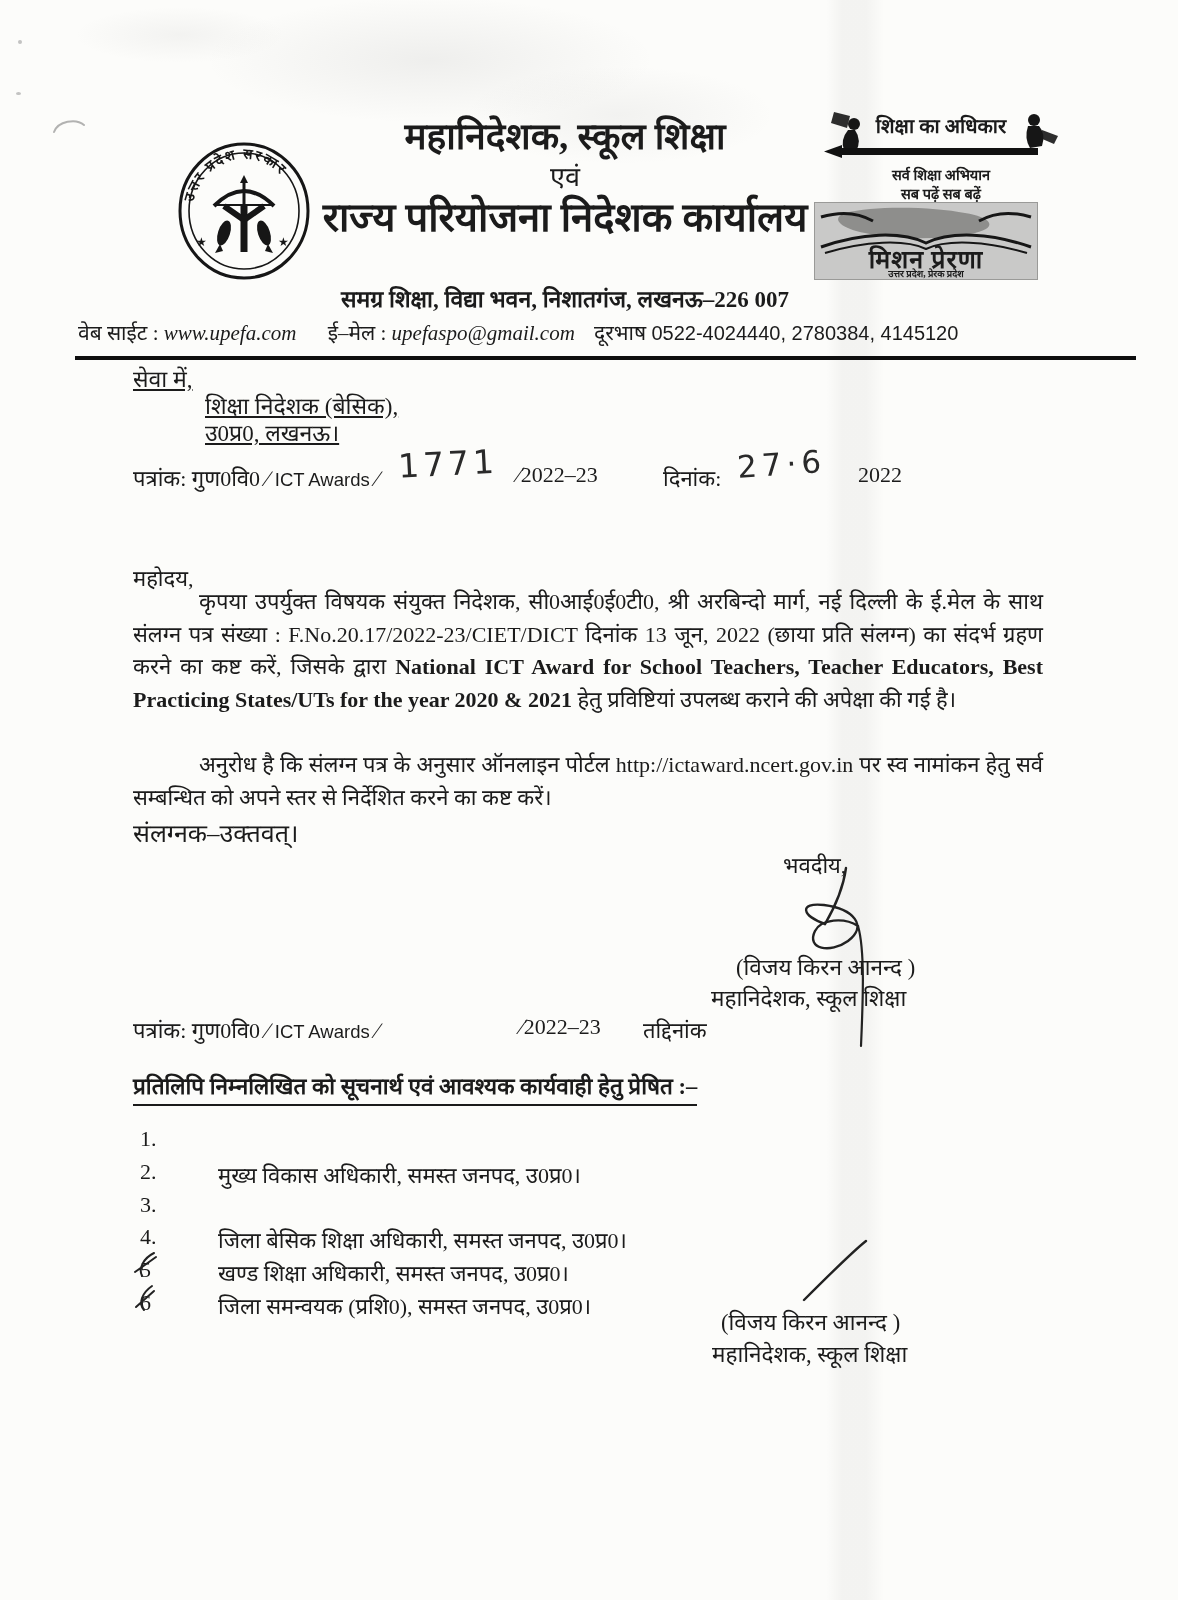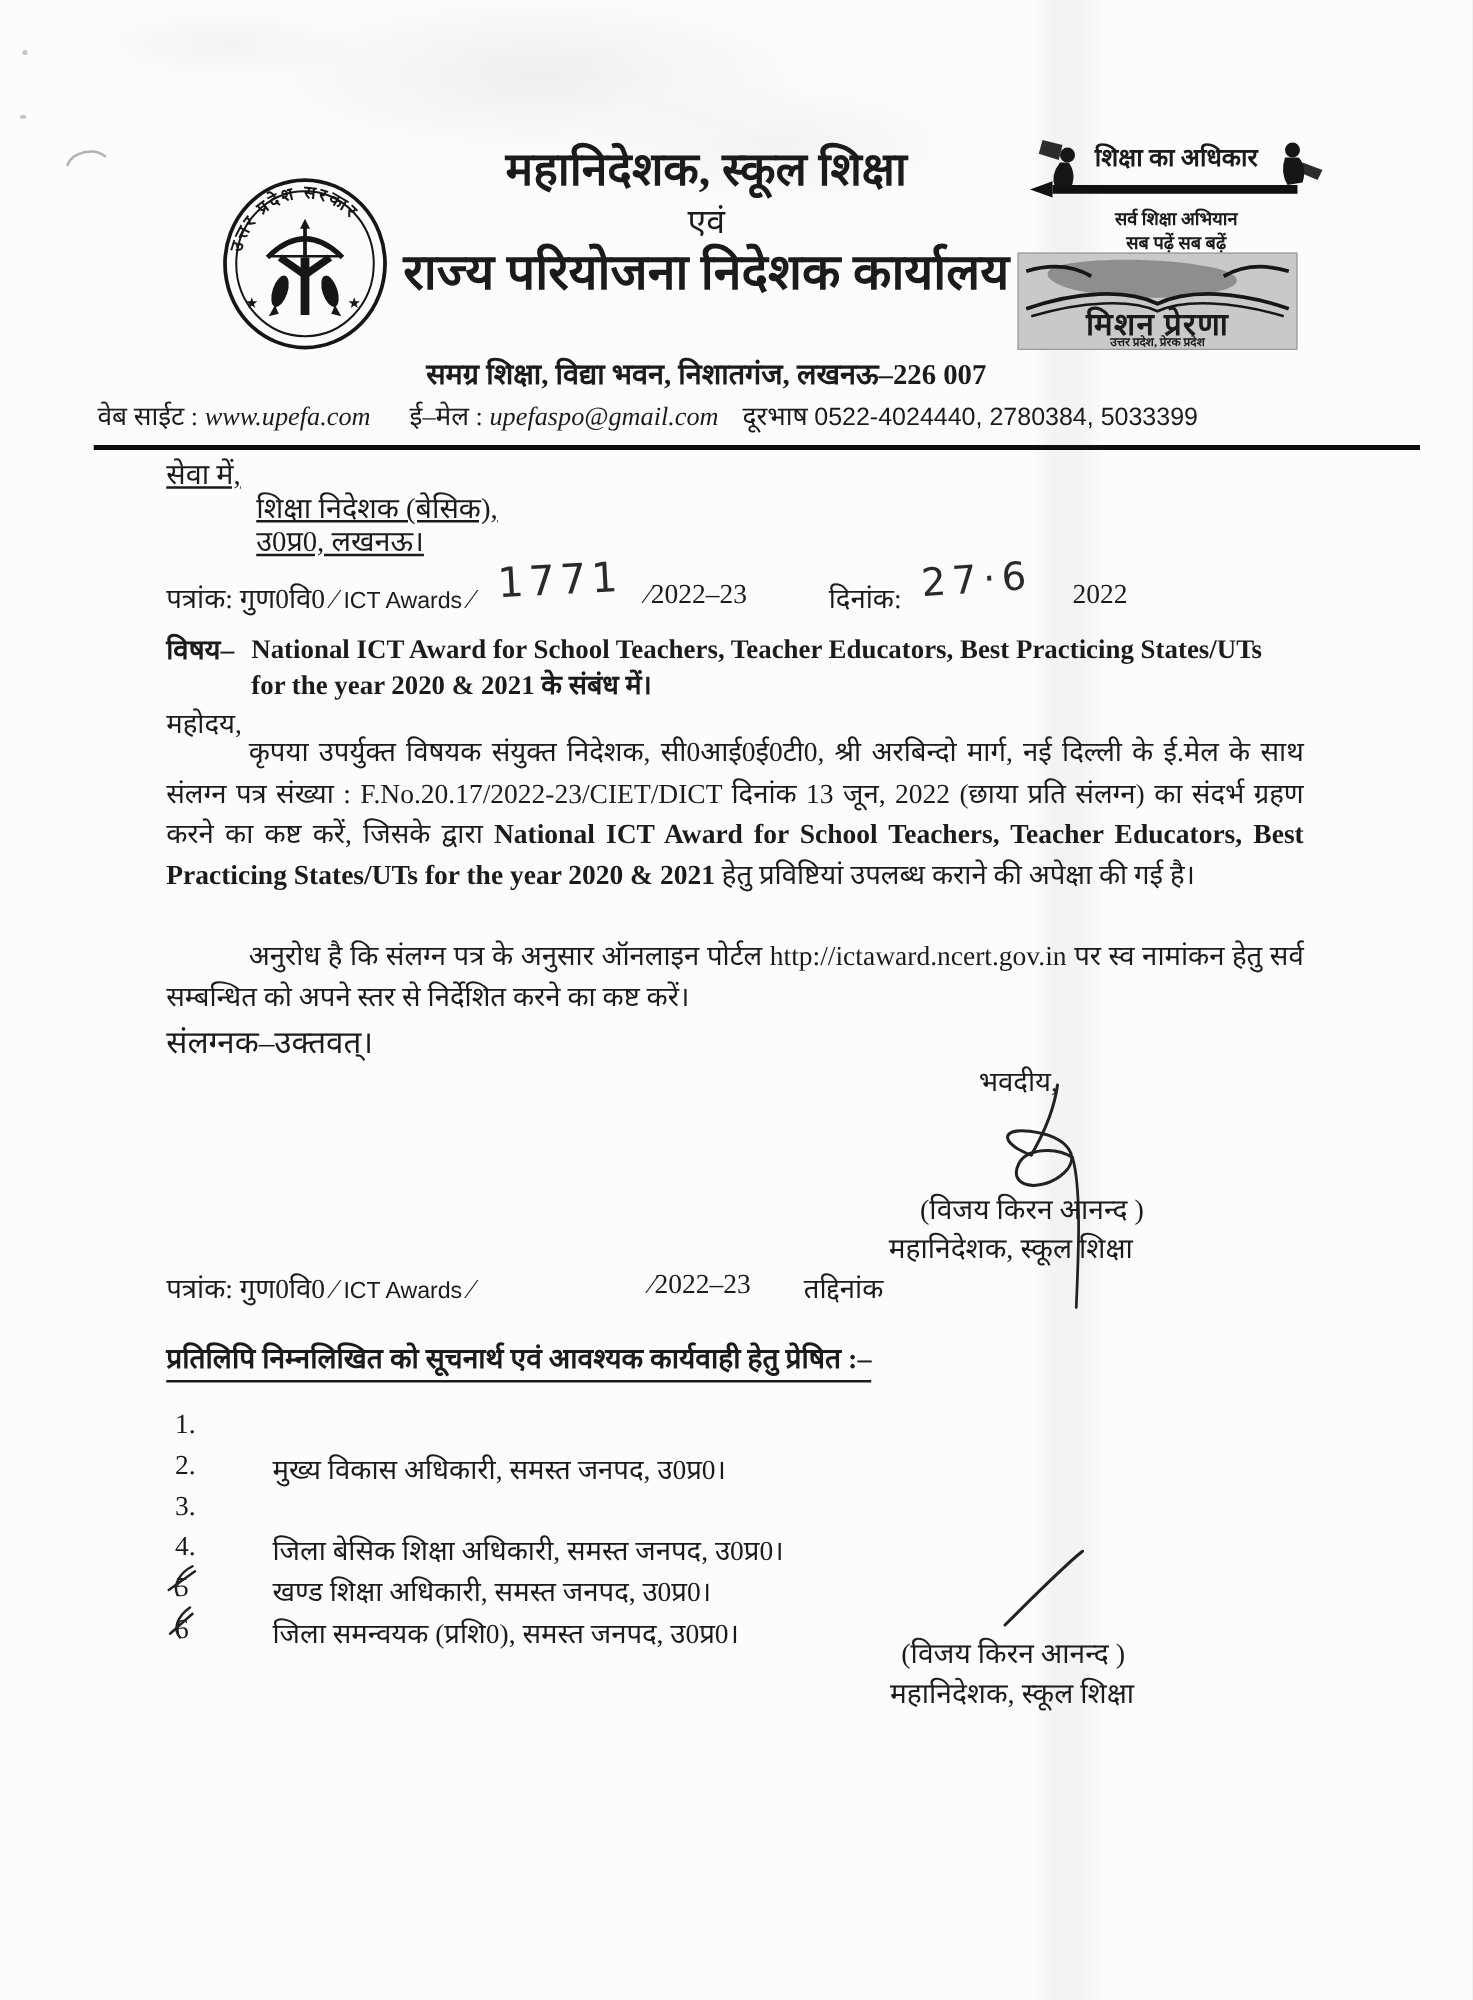--- a/index.html
+++ b/index.html
@@ -170,45 +170,39 @@
     <div class="mission-sub">उत्तर प्रदेश, प्रेरक प्रदेश</div>
   </div>
 
   <div class="abs address-line">समग्र शिक्षा, विद्या भवन, निशातगंज, लखनऊ–226 007</div>
   <div class="abs contact-line">
     <span>वेब साईट :</span>
     <span class="italic">www.upefa.com</span><span class="gap1"></span>
     <span>ई–मेल :</span>
     <span class="italic">upefaspo@gmail.com</span><span class="gap2"></span>
     <span>दूरभाष</span>
-    <span class="latin-sans" style="font-size:20px;">0522-4024440, 2780384, 5033399</span>
+    <span class="latin-sans" style="font-size:20px;">0522-4024440, 2780384, 4145120</span>
   </div>
   <div class="abs divider"></div>
 
   <div class="abs recipient">
     <div>सेवा में,</div>
     <div class="indent">शिक्षा निदेशक (बेसिक),</div>
     <div class="indent">उ0प्र0, लखनऊ।</div>
   </div>
 
   <div class="abs refline ref1-label">
     <span>पत्रांक: गुण0वि0 ∕ </span><span class="latin-sans" style="font-size:18.5px;">ICT Awards</span><span> ∕</span>
   </div>
   <div class="abs ref1-num">1771</div>
   <div class="abs refline ref1-year">∕2022–23</div>
   <div class="abs refline ref1-datelabel">दिनांक:</div>
   <div class="abs ref1-date">27·6</div>
   <div class="abs refline ref1-py">2022</div>
 
-  <div class="abs subject">
-    <span class="subject-label">विषय–</span>
-    <div class="subject-text">
-      <span class="latin-serif-bold">National ICT Award for School Teachers, Teacher Educators, Best Practicing States/UTs for the year 2020 &amp; 2021</span><span class="subject-tail"> के संबंध में।</span>
-    </div>
-  </div>
 
   <div class="abs salutation">महोदय,</div>
 
   <div class="abs para para1">
     <span>कृपया उपर्युक्त विषयक संयुक्त निदेशक, सी0आई0ई0टी0, श्री अरबिन्दो मार्ग, नई दिल्ली के ई.मेल के साथ संलग्न पत्र संख्या : F.No.20.17/2022-23/CIET/DICT दिनांक 13 जून, 2022 (छाया प्रति संलग्न) का संदर्भ ग्रहण करने का कष्ट करें, जिसके द्वारा </span><span class="latin-serif-bold">National ICT Award for School Teachers, Teacher Educators, Best Practicing States/UTs for the year 2020 &amp; 2021</span><span> हेतु प्रविष्टियां उपलब्ध कराने की अपेक्षा की गई है।</span>
   </div>
 
   <div class="abs para para2">
     <span>अनुरोध है कि संलग्न पत्र के अनुसार ऑनलाइन पोर्टल </span><span>http://ictaward.ncert.gov.in</span><span> पर स्व नामांकन हेतु सर्व सम्बन्धित को अपने स्तर से निर्देशित करने का कष्ट करें।</span>
   </div>

